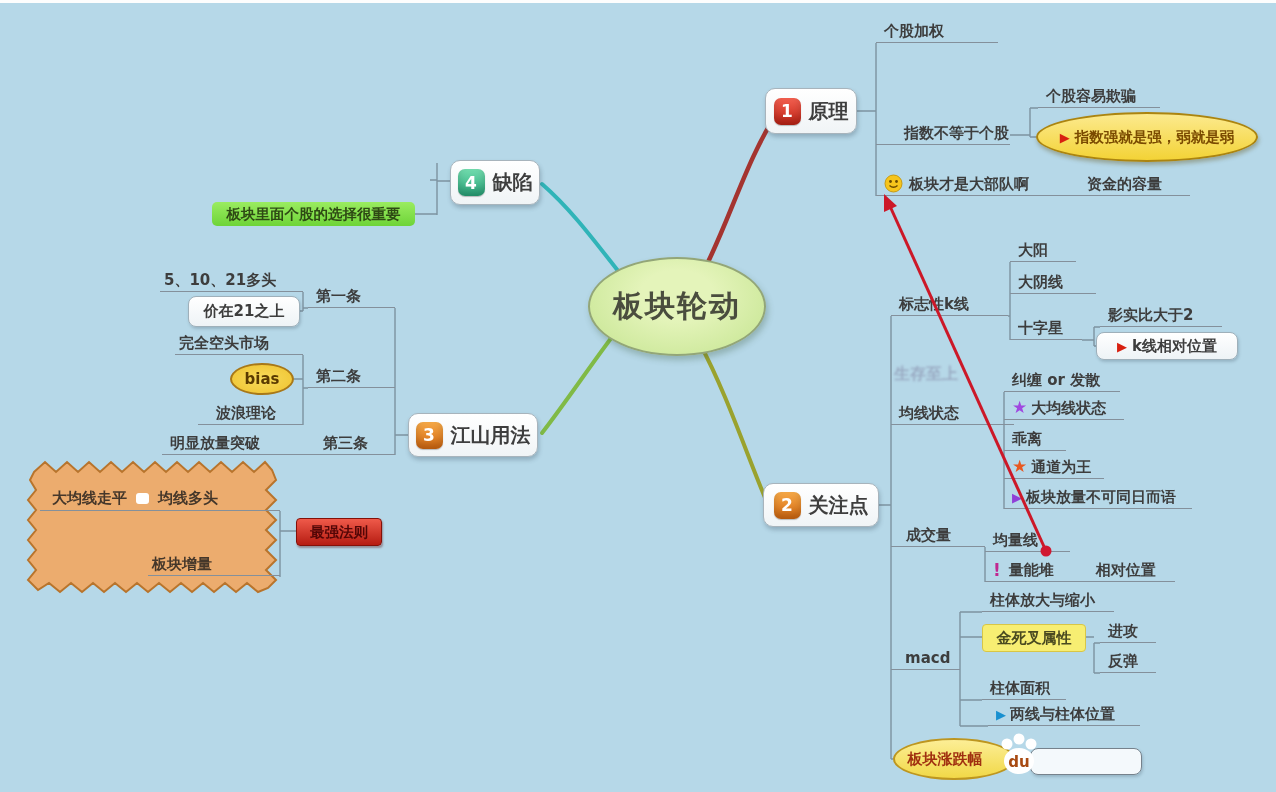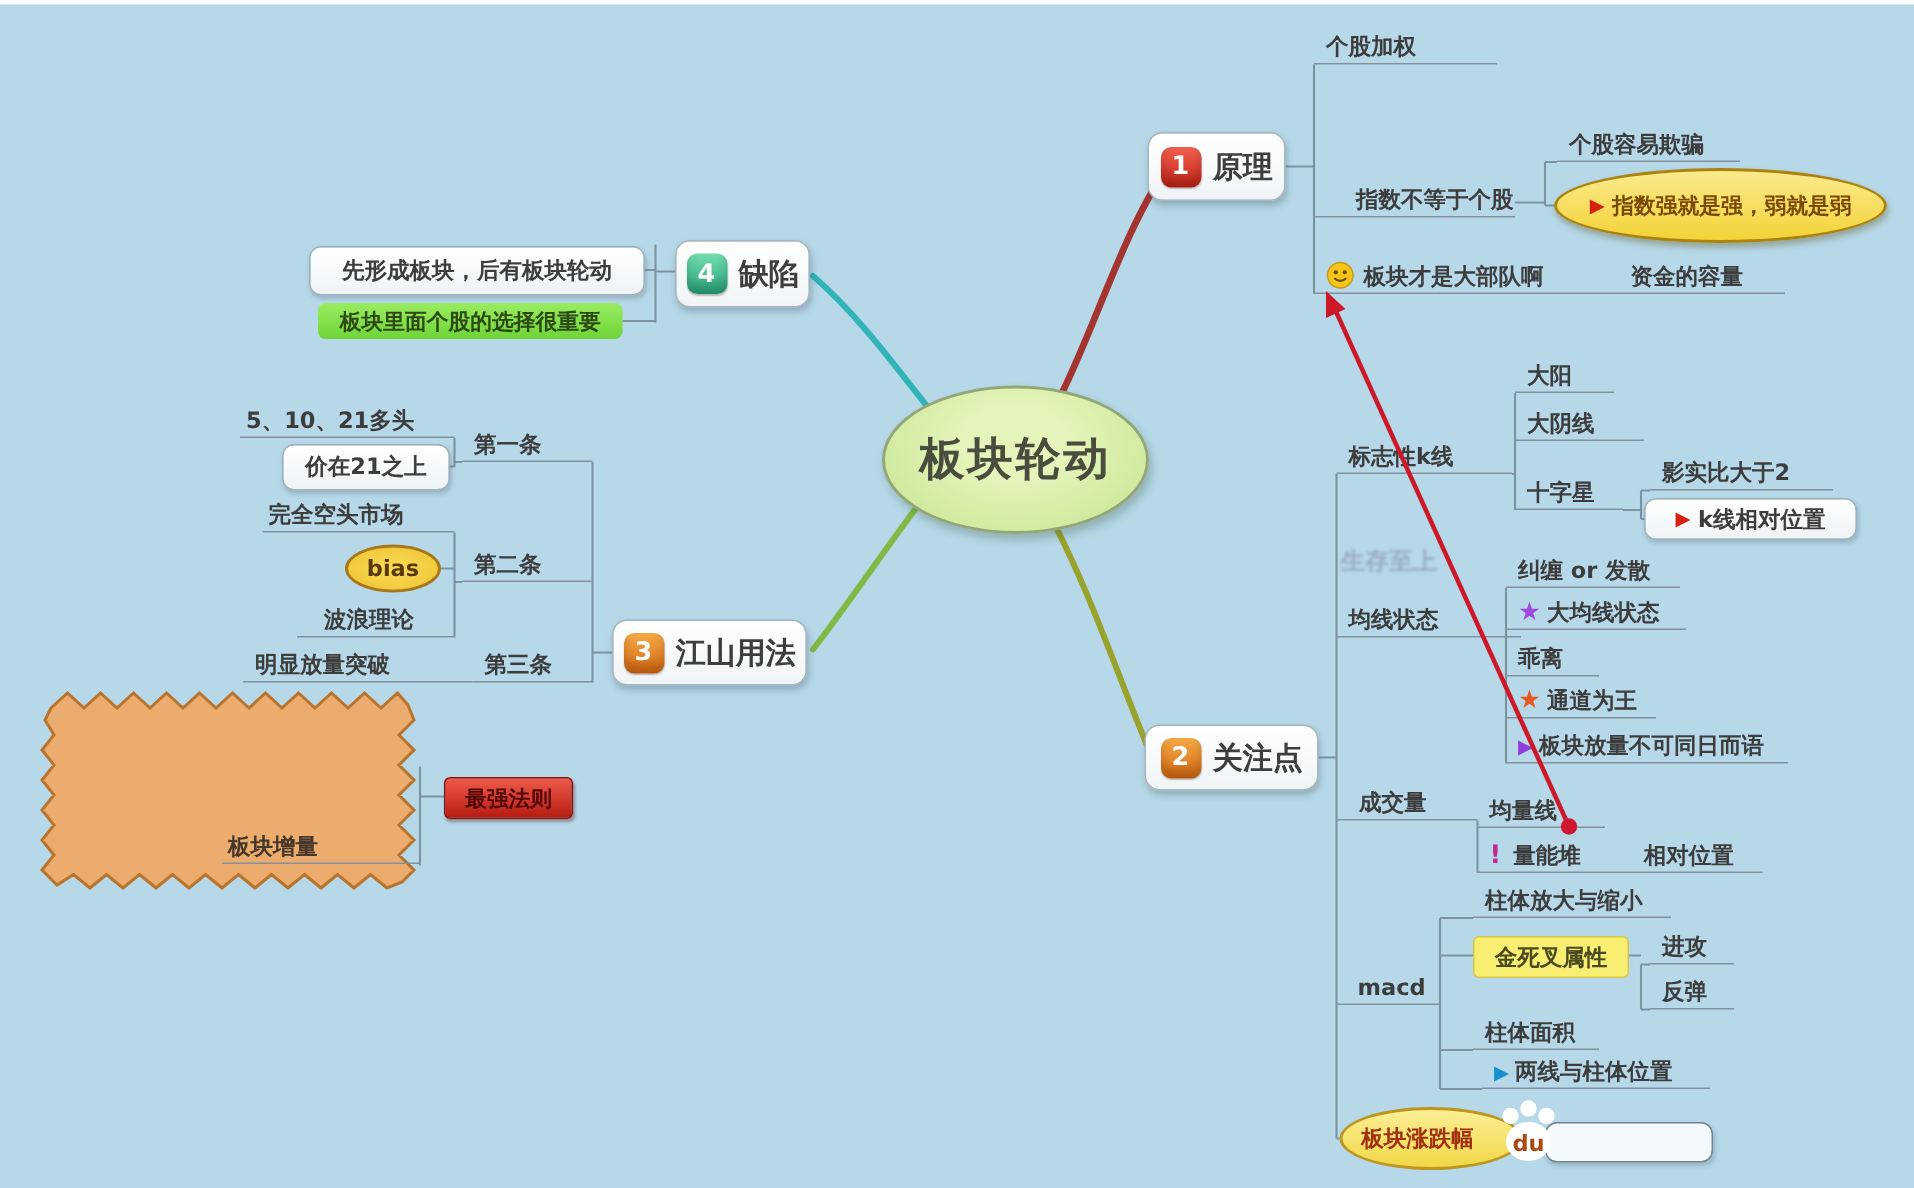--- a/index.html
+++ b/index.html
@@ -168,39 +168,41 @@
       <circle cx="23" cy="8" r="5.5" fill="#fff"></circle>
       <circle cx="35" cy="13" r="5.5" fill="#fff"></circle>
     <ellipse cx="23" cy="30" rx="15" ry="13" fill="#fff"></ellipse>
     <text x="23" y="36" text-anchor="middle" font-size="15" font-weight="bold" fill="#a84a12" font-family="DejaVu Sans, sans-serif">du</text>
   </svg>
 
   <div class="topic z2" style="left:450px;top:160px;width:90px;height:45px;">
     <span class="badge b-grn">4</span>
     <span>缺陷</span>
   </div>
-  <div class="bx z2" style="left:206px;top:164px;width:224px;height:33px;">先形成板块，后有板块轮动</div>
   <div class="z2" style="position:absolute;left:212px;top:202px;width:203px;height:24px;background:linear-gradient(#9aec60,#6ed438);border-radius:5px;display:flex;align-items:center;justify-content:center;font-size:14.5px;font-weight:700;color:#2e4a14;">板块里面个股的选择很重要</div>
 
   <div class="topic z2" style="left:408px;top:413px;width:130px;height:44px;">
     <span class="badge b-org">3</span>
     <span>江山用法</span>
   </div>
   <div class="lbl u z2" style="left:308px;top:284px;width:87px;">第一条</div>
   <div class="lbl u z2" style="left:160px;top:268px;width:143px;padding-left:4px;">5、10、21多头</div>
   <div class="bx z2" style="left:188px;top:296px;width:112px;height:31px;">价在21之上</div>
   <div class="lbl u z2" style="left:308px;top:364px;width:87px;">第二条</div>
   <div class="lbl u z2" style="left:175px;top:331px;width:128px;padding-left:4px;">完全空头市场</div>
   <div id="bias-ellipse" class="ell z2">
     <span>bias</span>
   </div>
   <div class="lbl u z2" style="left:198px;top:401px;width:105px;padding-left:18px;">波浪理论</div>
   <div class="lbl u z2" style="left:315px;top:431px;width:80px;">第三条</div>
   <div class="lbl u z2" style="left:162px;top:431px;width:153px;padding-left:8px;">明显放量突破</div>
 
+  <div class="lbl u z2" id="cloud-row1" style="left:40px;top:486px;width:240px;height:25px;padding-left:12px;color:#45372a;">
+    <span>大均线走平</span><span class="wsq"></span><span>均线多头</span>
+  </div>
   <div class="lbl u z2" style="left:148px;top:552px;width:132px;padding-left:4px;color:#45372a;">板块增量</div>
   <div id="strongest-rule">最强法则</div>
 
   <svg class="layer" width="1276" height="792" style="z-index:5;pointer-events:none;">
     <line x1="1046" y1="551" x2="889" y2="204" stroke="#cc1828" stroke-width="3"></line>
     <polygon points="884,194 884,212 897,206" fill="#cc1828"></polygon>
     <circle cx="1046" cy="551" r="5.5" fill="#d01830"></circle>
   </svg>
 
 </div>

